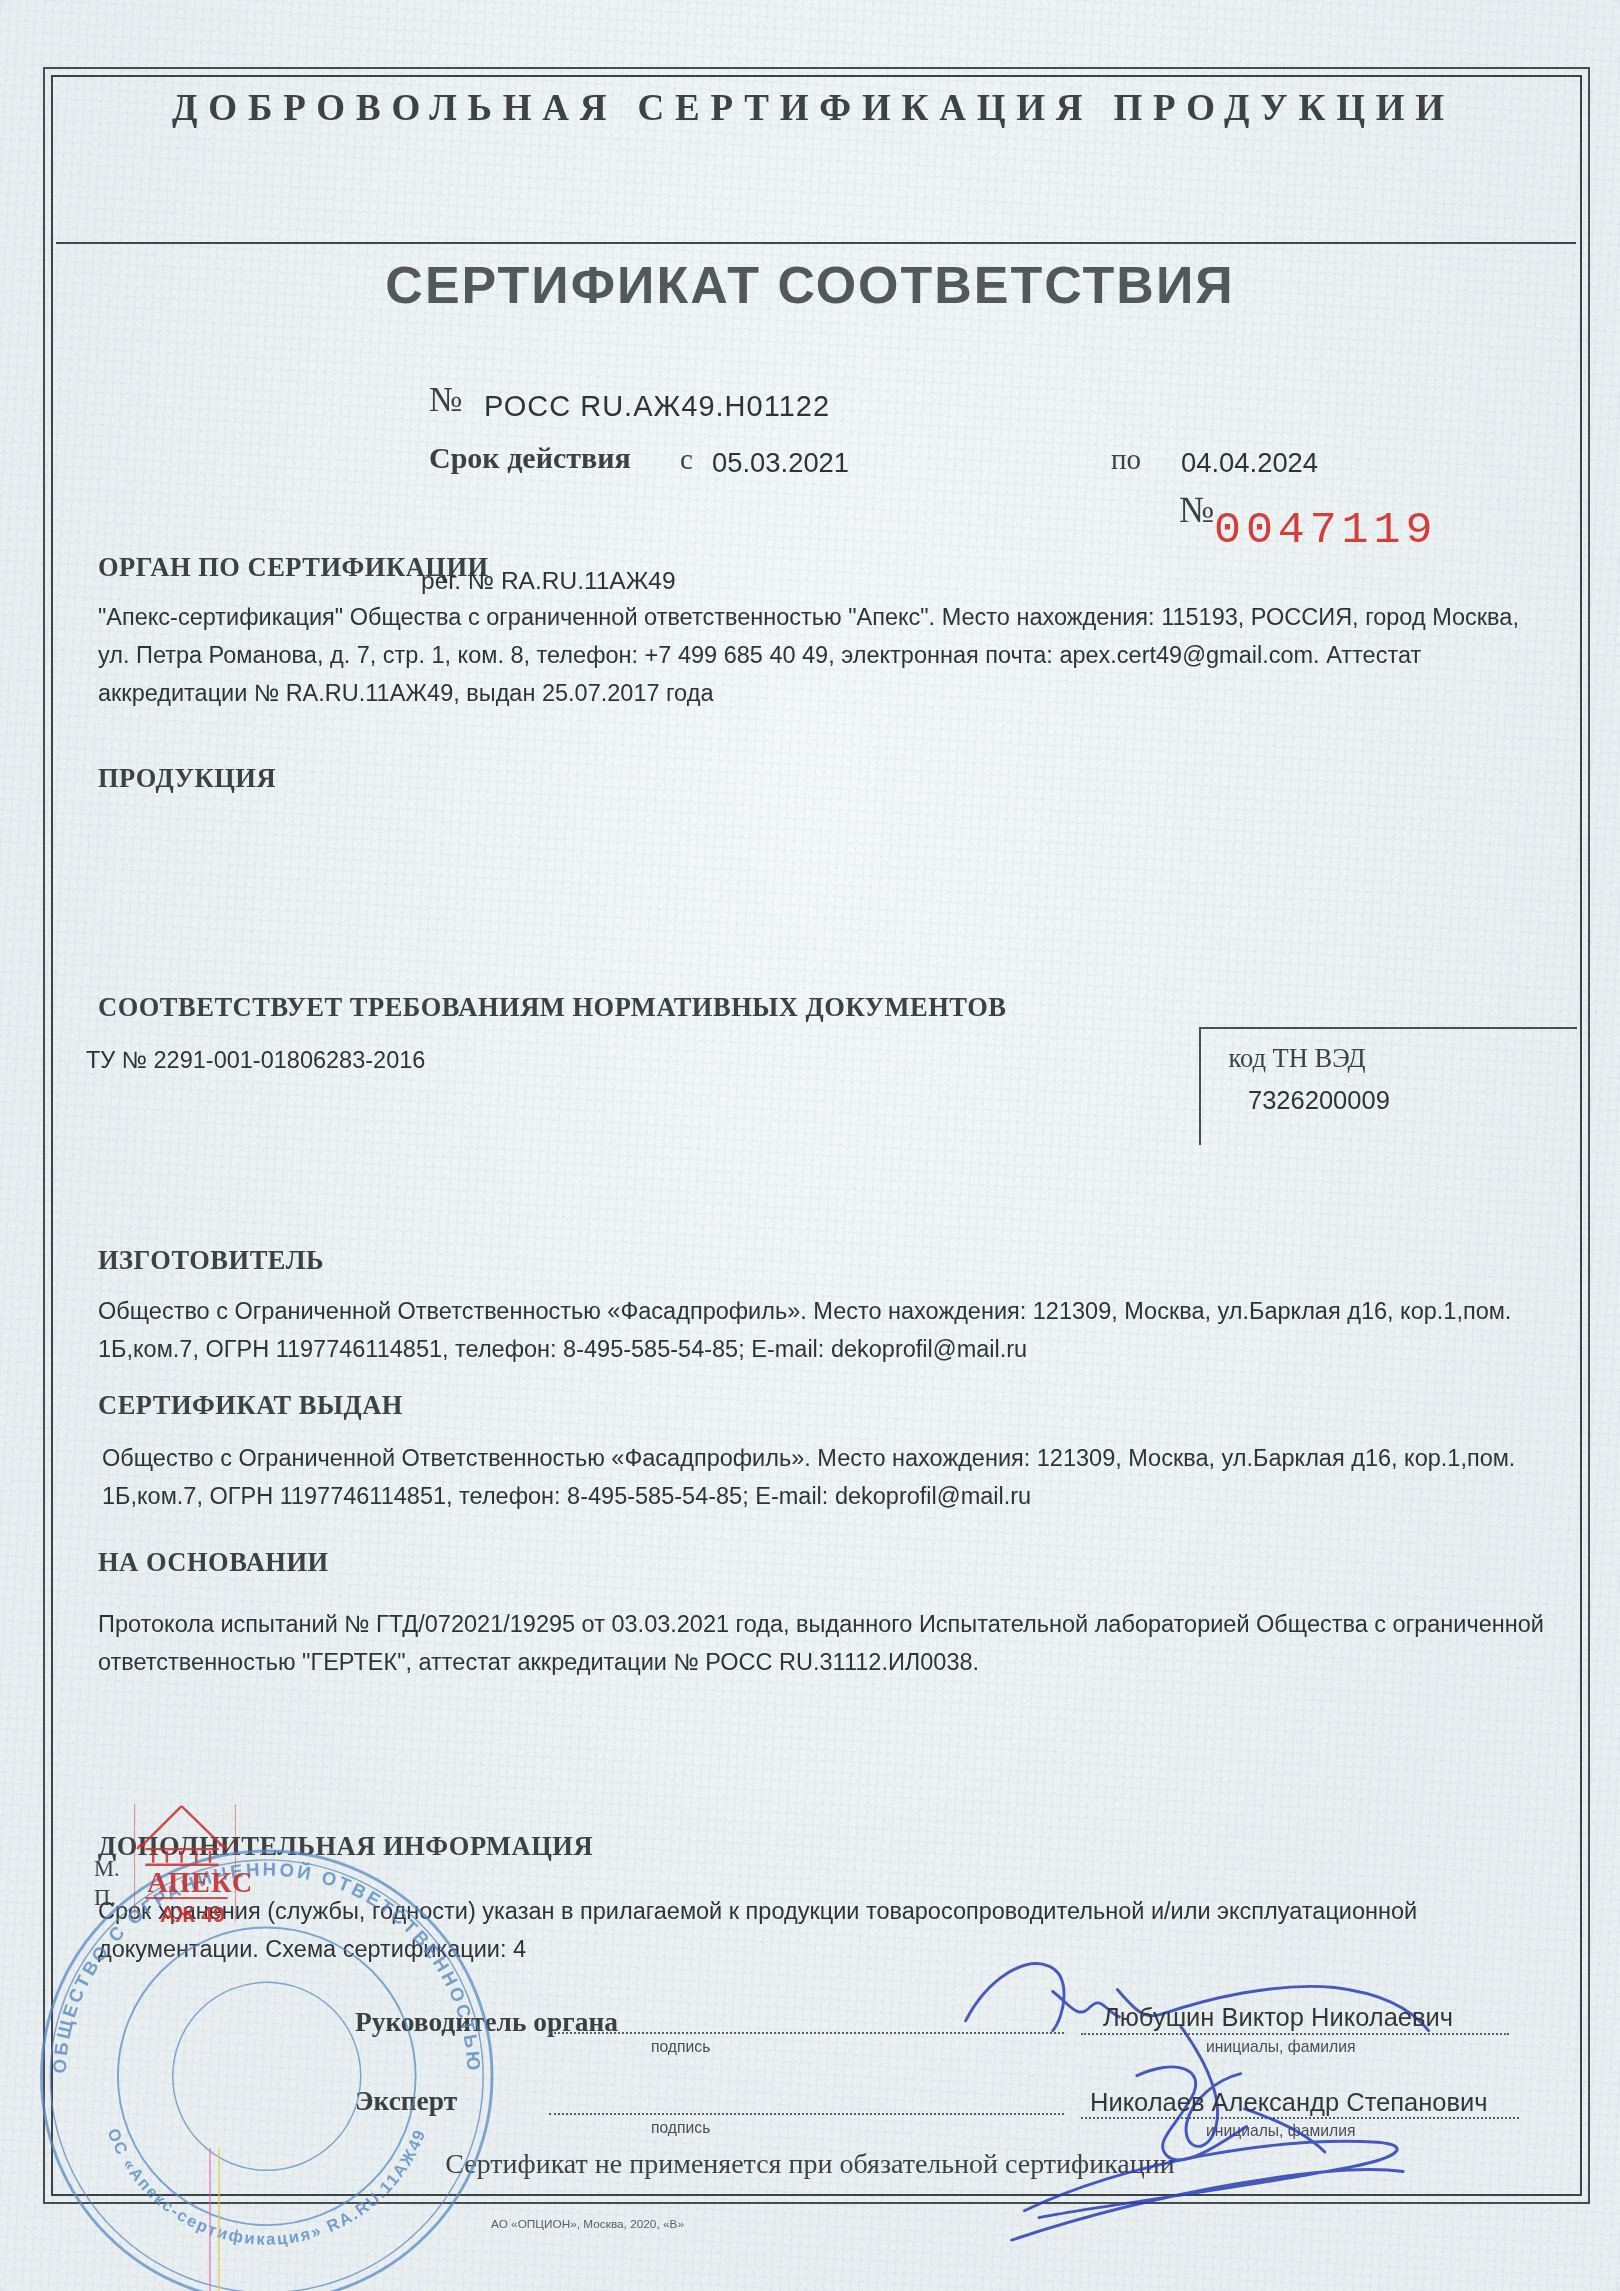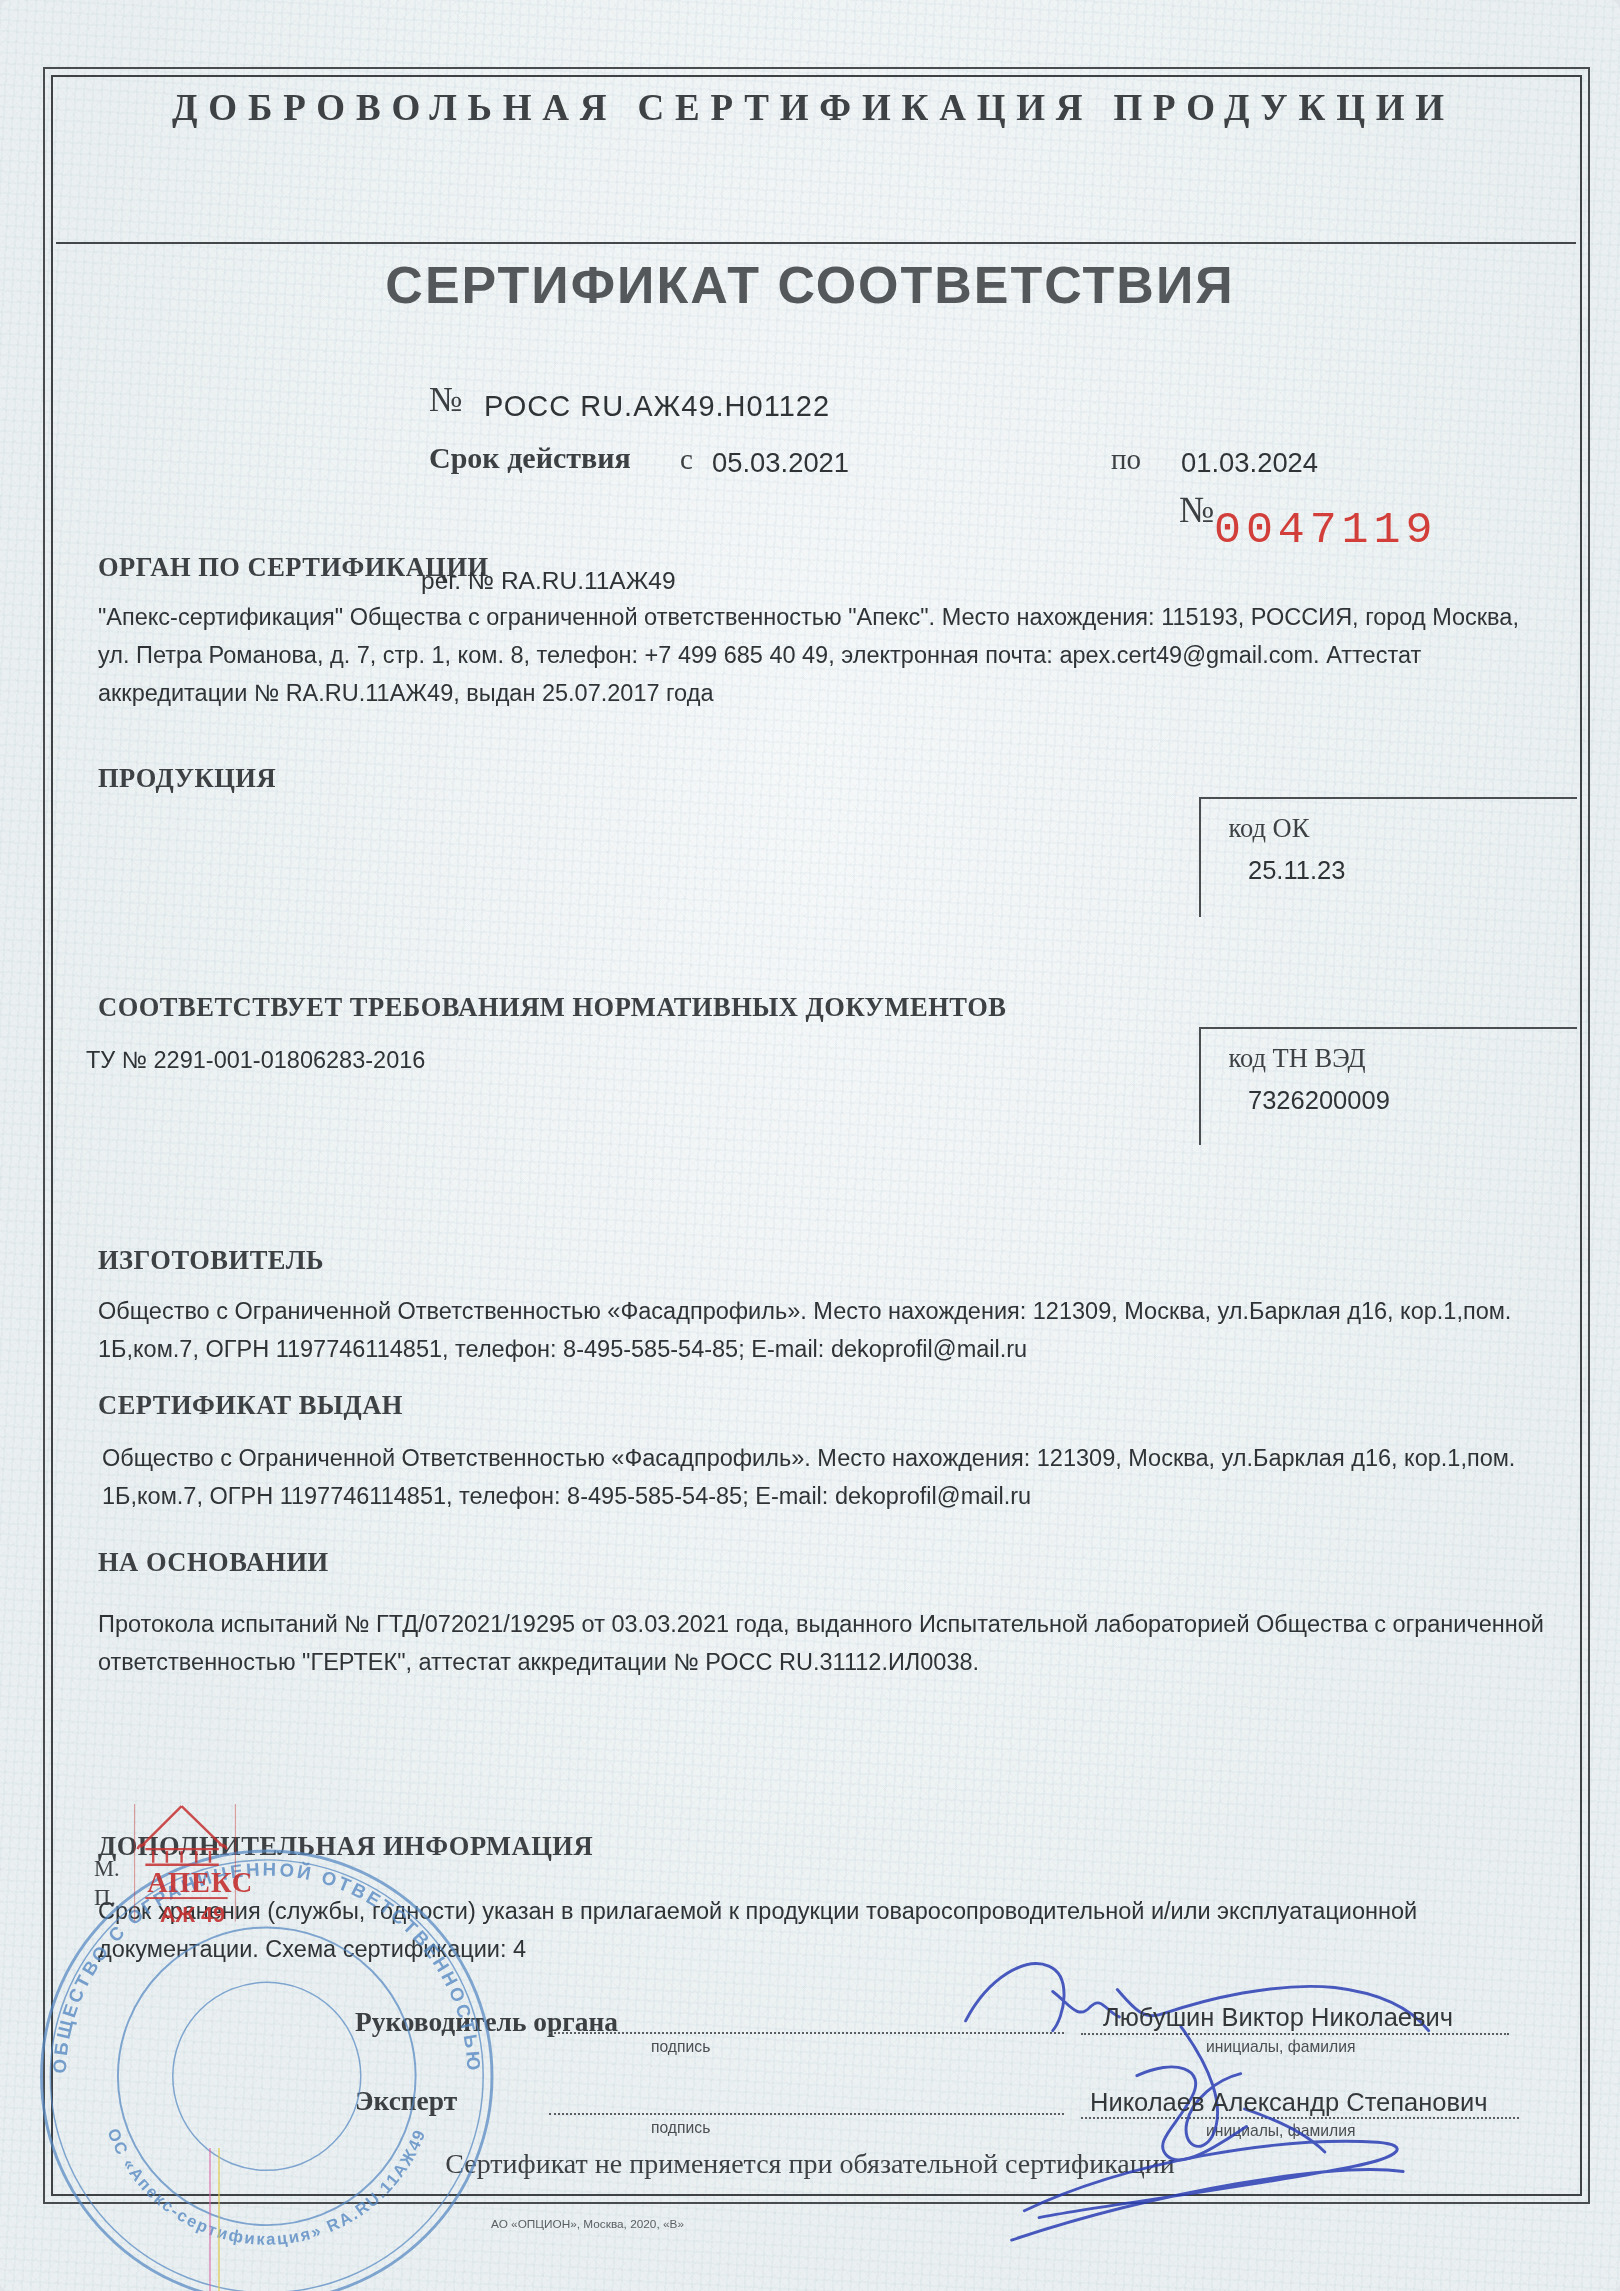--- a/index.html
+++ b/index.html
@@ -51,34 +51,30 @@
 
   <div class="abs main-title">СЕРТИФИКАТ СООТВЕТСТВИЯ</div>
 
   <span class="abs serif" style="left:429px;top:380px;font-size:35px;color:#3c4043;z-index:2;">№</span>
   <span class="abs sans" style="left:484px;top:390px;font-size:29px;letter-spacing:1px;color:#2f3336;z-index:2;">РОСС RU.АЖ49.Н01122</span>
 
   <span class="abs serif" style="left:429px;top:441px;font-size:30px;font-weight:bold;color:#3c4043;z-index:2;">Срок действия</span>
   <span class="abs serif" style="left:680px;top:443px;font-size:29px;color:#3c4043;z-index:2;">с</span>
   <span class="abs sans" style="left:712px;top:447px;font-size:27.4px;color:#2f3336;z-index:2;">05.03.2021</span>
   <span class="abs serif" style="left:1111px;top:443px;font-size:29px;color:#3c4043;z-index:2;">по</span>
-  <span class="abs sans" style="left:1181px;top:447px;font-size:27.4px;color:#2f3336;z-index:2;">01.03.2024</span>
+  <span class="abs sans" style="left:1181px;top:447px;font-size:27.4px;color:#2f3336;z-index:2;">04.04.2024</span>
 
   <span class="abs serif" style="left:1179px;top:488px;font-size:37px;color:#3c4043;z-index:2;">№</span>
   <span class="abs red-num" style="left:1214px;top:486px;margin-top:19px;">0047119</span>
 
   <span class="abs heading" style="left:98px;top:552px;">ОРГАН ПО СЕРТИФИКАЦИИ</span>
   <span class="abs sans" style="left:421px;top:567px;font-size:24.5px;color:#2f3336;z-index:2;">рег. № RA.RU.11АЖ49</span>
   <div class="abs par" style="left:98px;top:598px;width:1439px;">"Апекс-сертификация" Общества с ограниченной ответственностью "Апекс". Место нахождения: 115193, РОССИЯ, город Москва, ул. Петра Романова, д. 7, стр. 1, ком. 8, телефон: +7 499 685 40 49, электронная почта: apex.cert49@gmail.com. Аттестат аккредитации № RA.RU.11АЖ49, выдан 25.07.2017 года</div>
 
   <span class="abs heading" style="left:98px;top:763px;">ПРОДУКЦИЯ</span>
-  <div class="abs code-box" style="left:1199px;top:797px;width:376px;height:118px;">
-    <span class="code-label">код ОК</span>
-    <span class="code-value">25.11.23</span>
-  </div>
 
   <span class="abs heading" style="left:98px;top:992px;">СООТВЕТСТВУЕТ ТРЕБОВАНИЯМ НОРМАТИВНЫХ ДОКУМЕНТОВ</span>
   <div class="abs par" style="left:86px;top:1041px;width:1078px;">ТУ № 2291-001-01806283-2016</div>
   <div class="abs code-box" style="left:1199px;top:1027px;width:376px;height:116px;">
     <span class="code-label">код ТН ВЭД</span>
     <span class="code-value">7326200009</span>
   </div>
 
   <span class="abs heading" style="left:98px;top:1245px;">ИЗГОТОВИТЕЛЬ</span>
   <div class="abs par" style="left:98px;top:1292px;width:1441px;">Общество с Ограниченной Ответственностью  «Фасадпрофиль». Место нахождения: 121309, Москва, ул.Барклая д16, кор.1,пом. 1Б,ком.7, ОГРН 1197746114851, телефон: 8-495-585-54-85; E-mail: dekoprofil@mail.ru</div>

